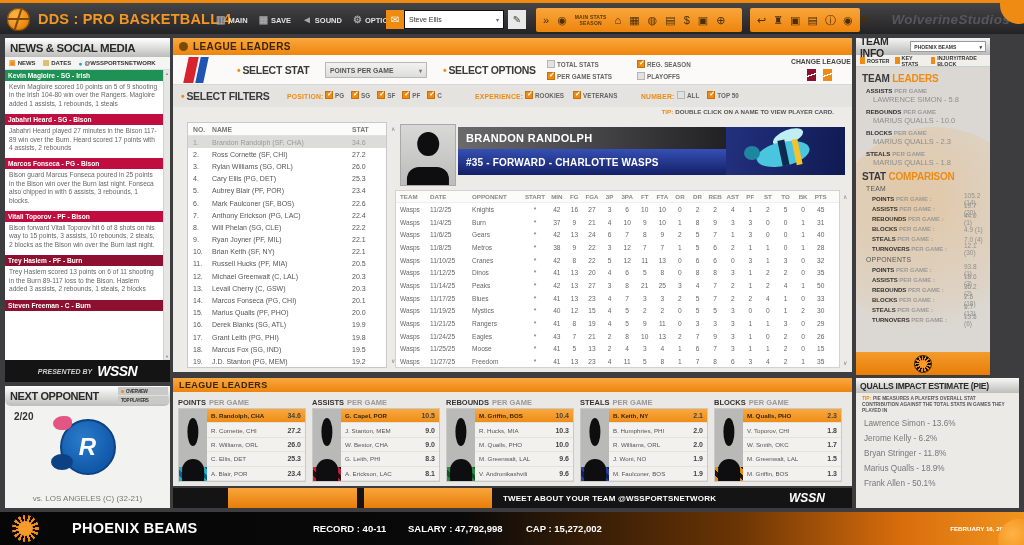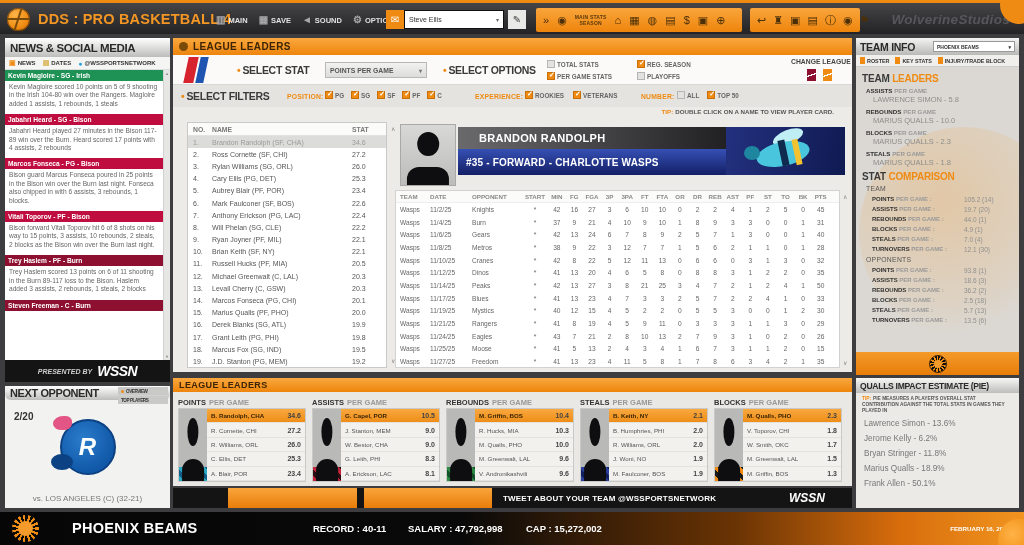--- a/index.html
+++ b/index.html
@@ -102,21 +102,21 @@
 .ll-body{position:absolute;top:81px;left:0;right:0;bottom:0;}
 .plist{position:absolute;left:14px;top:3px;width:200px;height:246px;background:#fff;border:1px solid #c9c9c7;}
 .pl-head{height:13px;display:flex;align-items:center;font-size:6.8px;font-weight:bold;color:#777;border-bottom:1px solid #e2e2e0;background:#fbfbf9;}
 .pl-no{width:24px;padding-left:5px;flex:none;}
 .pl-name{flex:1;}
 .pl-stat{width:34px;flex:none;}
 .pl-row{height:12.2px;display:flex;align-items:center;font-size:7px;color:#555;cursor:pointer;}
 .pl-row:first-child{background:#dcdcda;color:#9a9a98;}
 .scroll-arrow{position:absolute;font-size:6px;color:#888;cursor:pointer;}
 .pcard-photo{position:absolute;left:227px;top:5px;width:56px;height:62px;background:linear-gradient(#d8d8d6,#bcbcba);border:1px solid #a9a9a7;}
-.pcard-name{position:absolute;left:285px;top:8px;width:268px;height:22px;background:linear-gradient(90deg,#6a6a6c,#212123);color:#fff;font-size:11px;font-weight:bold;display:flex;align-items:center;padding-left:21px;letter-spacing:.3px;}
+.pcard-name{position:absolute;left:285px;top:8px;width:268px;height:22px;background:linear-gradient(90deg,#6a6a6c,#212123);color:#fff;font-size:11px;font-weight:bold;display:flex;align-items:center;padding-left:8px;letter-spacing:.3px;}
 .pcard-sub{position:absolute;left:285px;top:30px;width:387px;height:26px;background:linear-gradient(#3550b4,#141f66);color:#fff;font-size:10px;font-weight:bold;display:flex;align-items:center;padding-left:8px;letter-spacing:.2px;}
 .pcard-logo{position:absolute;left:553px;top:8px;width:119px;height:48px;background:linear-gradient(100deg,#23307e,#101a52);overflow:hidden;}
 .wsp-wing{position:absolute;left:46px;top:3px;width:32px;height:14px;background:#bfeef5;border-radius:50%;transform:rotate(-22deg);}
 .wsp-body{position:absolute;left:30px;top:15px;width:54px;height:24px;background:#49c6dd;border-radius:50%;transform:rotate(-12deg);}
 .wsp-head{position:absolute;left:18px;top:19px;width:16px;height:14px;background:#1f86a0;border-radius:50%;}
 .wsp-s1{position:absolute;left:54px;top:13px;width:7px;height:26px;background:#0e2a4e;transform:rotate(-12deg);}
 .wsp-s2{position:absolute;left:68px;top:12px;width:6px;height:26px;background:#f2c230;transform:rotate(-12deg);}
 .stats{position:absolute;left:222px;top:71px;width:445px;height:178px;background:#fff;border:1px solid #d2d2d0;overflow:hidden;}
 .st-row{display:flex;height:12.7px;align-items:center;font-size:6.6px;color:#666;}
 .st-row span{width:17.6px;text-align:center;flex:none;}
@@ -148,21 +148,21 @@
 
 
 #tweetbar{position:absolute;left:173px;top:488px;width:679px;height:20px;background:#141414;}
 .tw-btn{position:absolute;top:0;height:20px;background:linear-gradient(#f9a53c,#e87d09);cursor:pointer;}
 #tw-btn1{left:55px;width:129px;}
 #tw-btn2{left:191px;width:128px;}
 #tw-text{position:absolute;left:330px;top:6px;font-size:8px;font-weight:bold;color:#fff;letter-spacing:.2px;}
 #tw-brand{position:absolute;left:616px;top:3px;font-size:12px;font-weight:bold;font-style:italic;color:#fff;}
 
 
-#ti{position:absolute;left:856px;top:38px;width:163px;height:337px;background:#dbd8d3;overflow:hidden;}
+#ti{position:absolute;left:856px;top:38px;width:134px;height:337px;background:#dbd8d3;overflow:hidden;}
 .ti-head{height:17px;background:linear-gradient(#f4f4f2,#b9b9b7);display:flex;align-items:center;justify-content:space-between;padding:0 4px;}
 .ti-title{font-size:10.5px;font-weight:bold;color:#2a2a2a;letter-spacing:-0.3px;}
 .ti-dd{width:82px;height:11px;background:#fff;border:1px solid #999;display:flex;align-items:center;justify-content:space-between;padding:0 3px;font-size:5px;font-weight:bold;color:#333;cursor:pointer;}
 .ti-tabs{height:12px;background:#f1efec;border-bottom:1px solid #cfcfcd;display:flex;align-items:center;gap:6px;padding:0 4px;}
 .ti-tab{display:flex;align-items:center;gap:2px;font-size:5.4px;font-weight:bold;color:#333;cursor:pointer;}
 .ti-tab::before{content:"";width:5px;height:7px;background:#ef8b12;}
 .ti-body{position:absolute;top:29px;left:0;right:0;bottom:0;padding:4px 6px;}
 .bball-mark{position:absolute;right:-50px;top:60px;width:210px;height:210px;border-radius:50%;background:radial-gradient(circle at 40% 35%,rgba(240,160,60,.30),rgba(240,160,60,.10) 55%,transparent 72%);pointer-events:none;}
 .ti-sec{font-size:10px;font-weight:bold;color:#3a3a3a;letter-spacing:-0.2px;margin:2px 0 3px;position:relative;}
 .hl{color:#ef8b12;}
@@ -314,21 +314,21 @@
     </div>
   <div id="news-scroll"></div>
 </div>
 
 <div id="presented">
   <span class="pres-pre">PRESENTED BY</span>
   <span class="pres-brand">WSSN</span>
 </div>
 
 <div id="opp">
-  <div class="ph-silver" style="height:14px;font-size:11px;border-radius:6px;">
+  <div class="ph-silver" style="height:20px;font-size:11px;border-radius:6px;">
     <span>NEXT OPPONENT</span>
     <span class="opp-tabs">
       <span class="opp-tab">
           <span class="dot"></span>
           <span>OVERVIEW</span>
         </span>
       <span class="opp-tab">
           <span>TOP PLAYERS</span>
         </span>
     </span>

